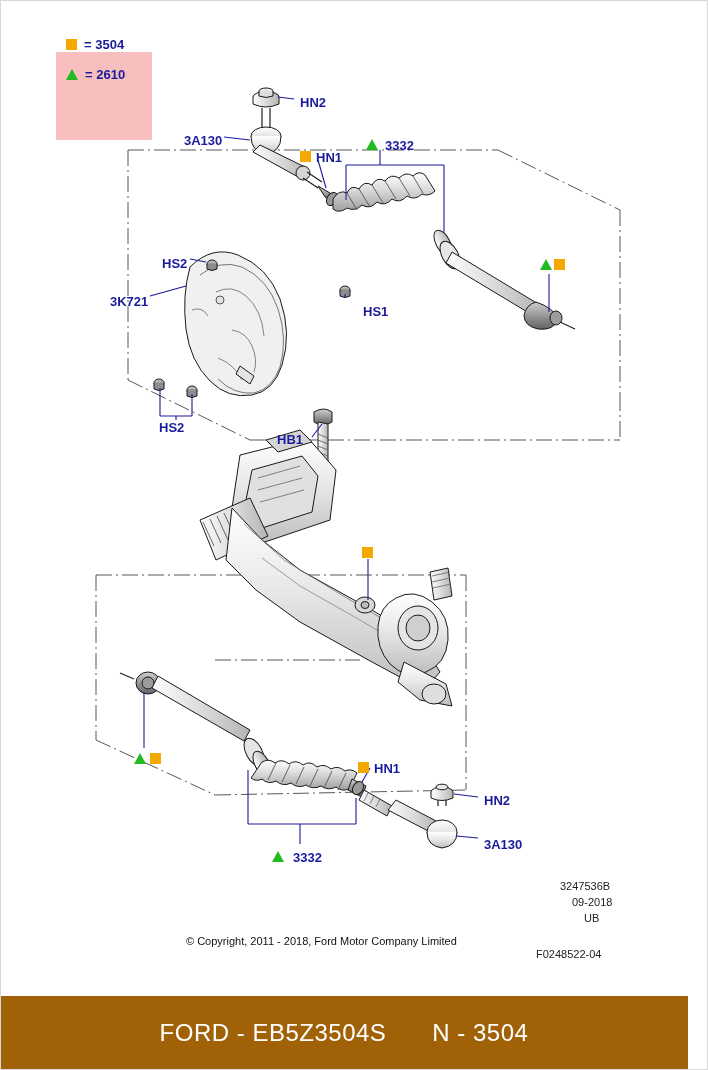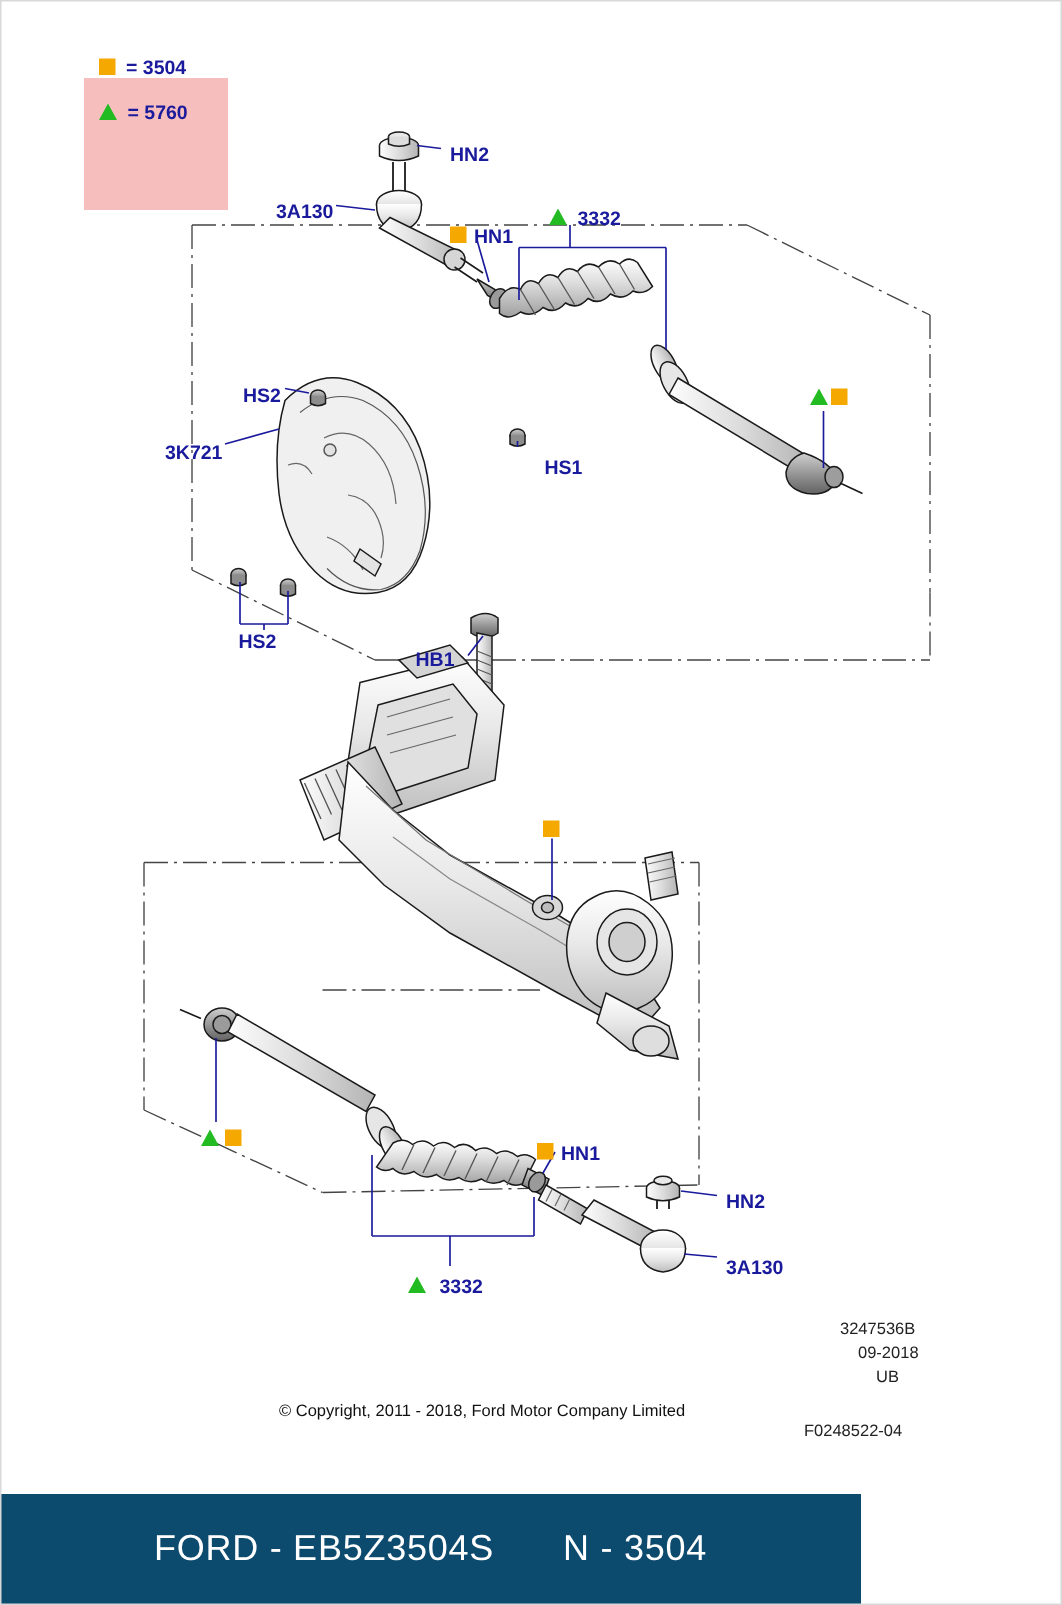--- a/index.html
+++ b/index.html
@@ -106,23 +106,23 @@
     top: 935px;
     font-size: 11px;
     color: #111;
     white-space: nowrap;
   }
   
   #bottom-bar {
     position: absolute;
     left: 0;
     top: 996px;
-    width: 574px;
+    width: 688px;
     height: 74px;
-    background: #0c4a6e;
+    background: #a16207;
     display: flex;
     align-items: center;
     justify-content: center;
   }
   #bottom-bar .bar-inner {
     display: flex;
     align-items: baseline;
     color: #ffffff;
     font-size: 24px;
   }
@@ -377,21 +377,21 @@
       </g>
     </g>
   </svg>
 
   <div id="legend"></div>
   <div id="legend-layer">
     <div class="legend-row r1" style="left:66px;">
       <span class="sq-marker"></span><span class="legend-text">= 3504</span>
     </div>
     <div class="legend-row r2" style="left:66px;">
-      <span class="tri-marker"></span><span class="legend-text">= 5760</span>
+      <span class="tri-marker"></span><span class="legend-text">= 2610</span>
     </div>
   </div>
 
   <div class="label" style="left:300px;top:95px;">HN2</div>
   <div class="label" style="left:184px;top:133px;">3A130</div>
   <div class="label" style="left:316px;top:150px;">HN1</div>
   <div class="label" style="left:385px;top:138px;">3332</div>
   <div class="label" style="left:162px;top:256px;">HS2</div>
   <div class="label" style="left:110px;top:294px;">3K721</div>
   <div class="label" style="left:334px;top:304px;padding-left:29px;">HS1</div>

